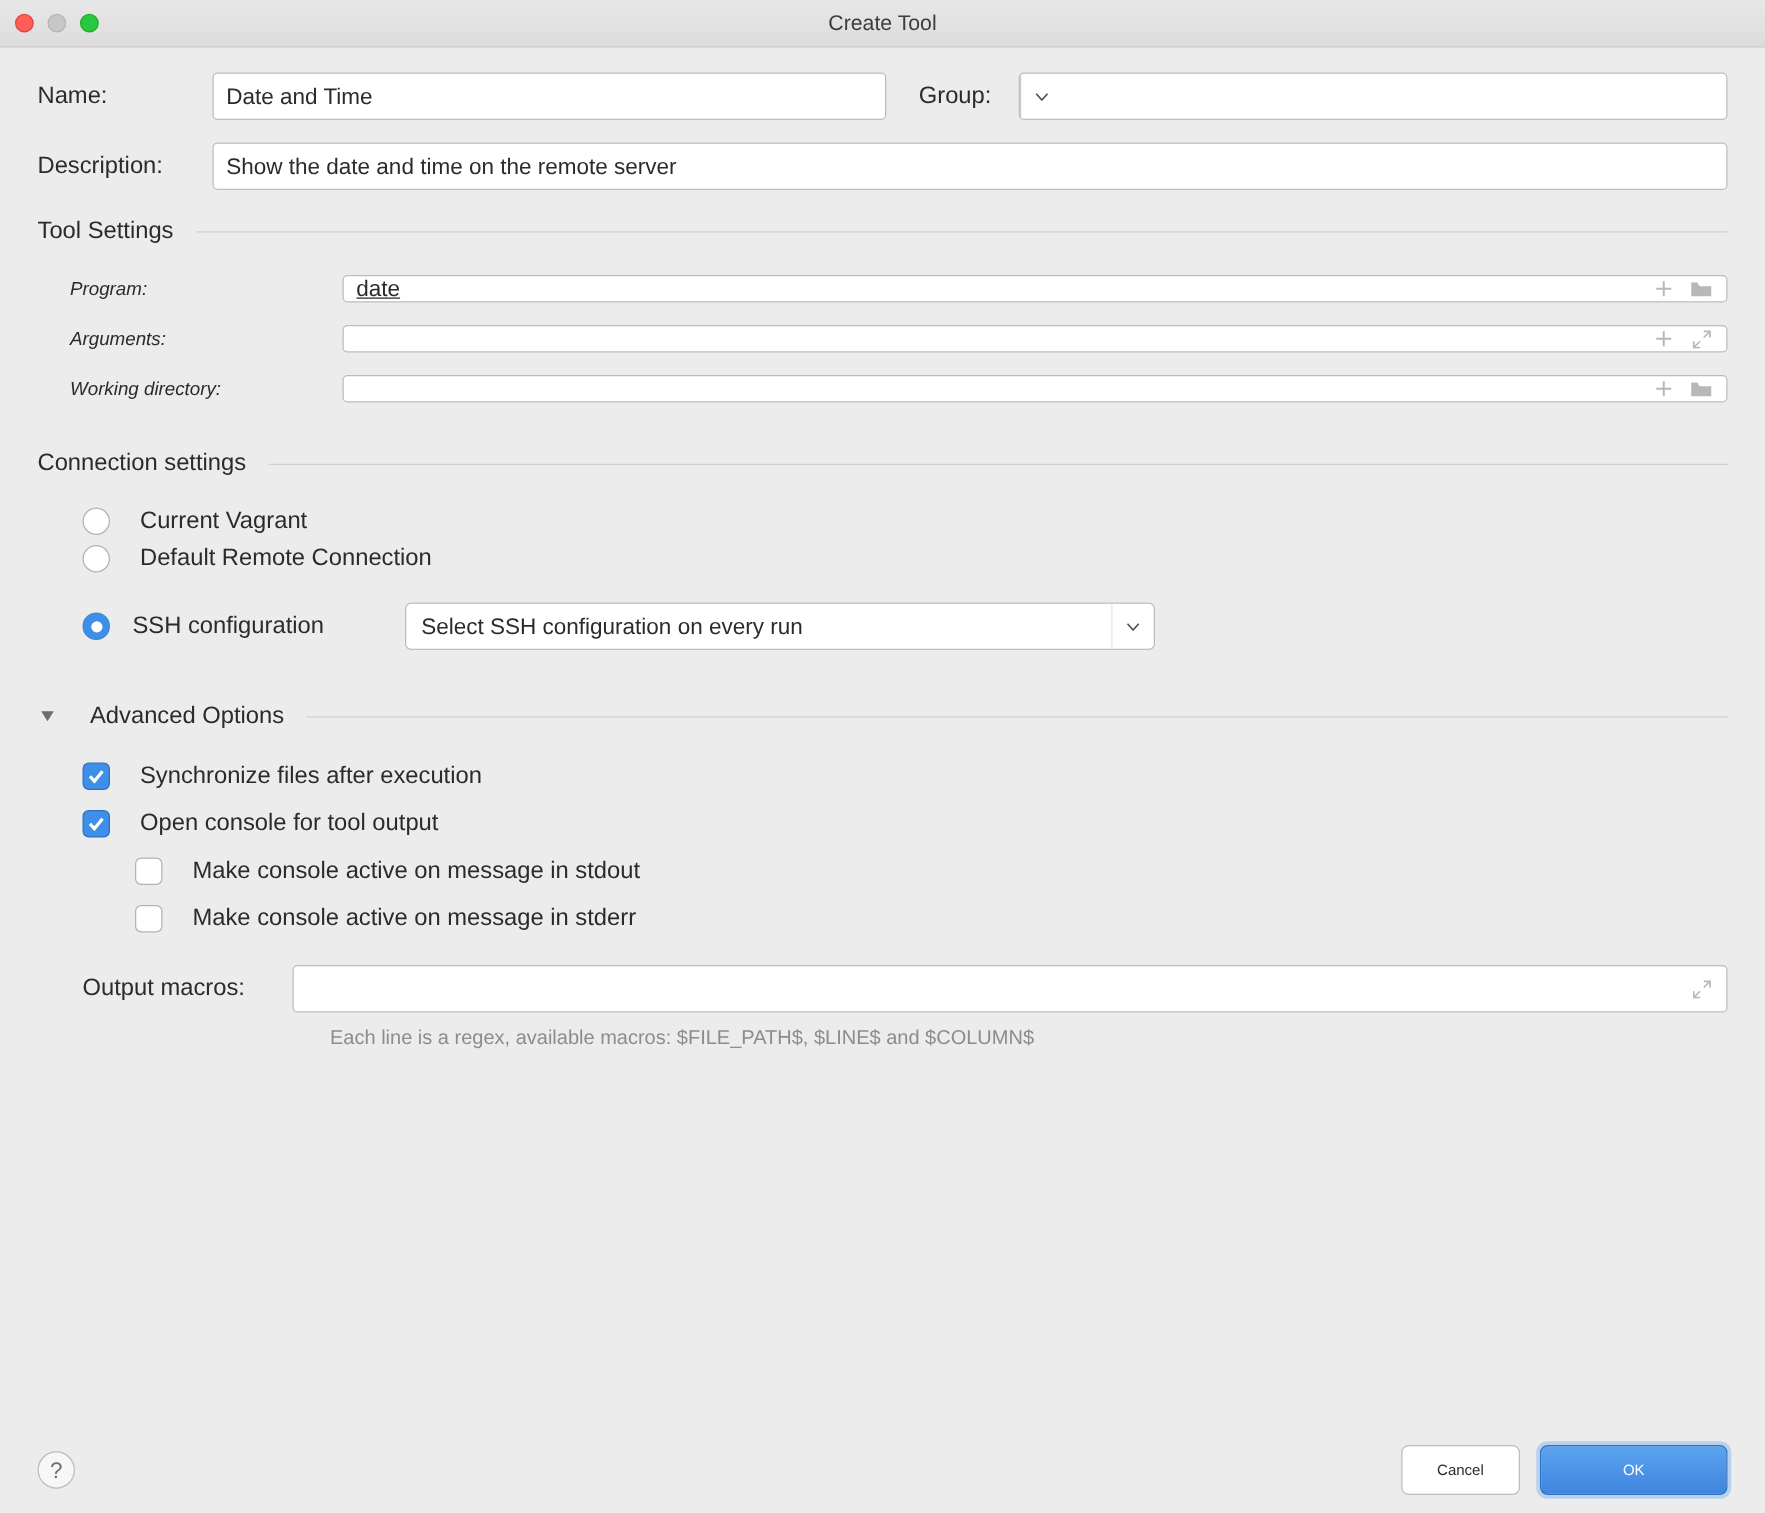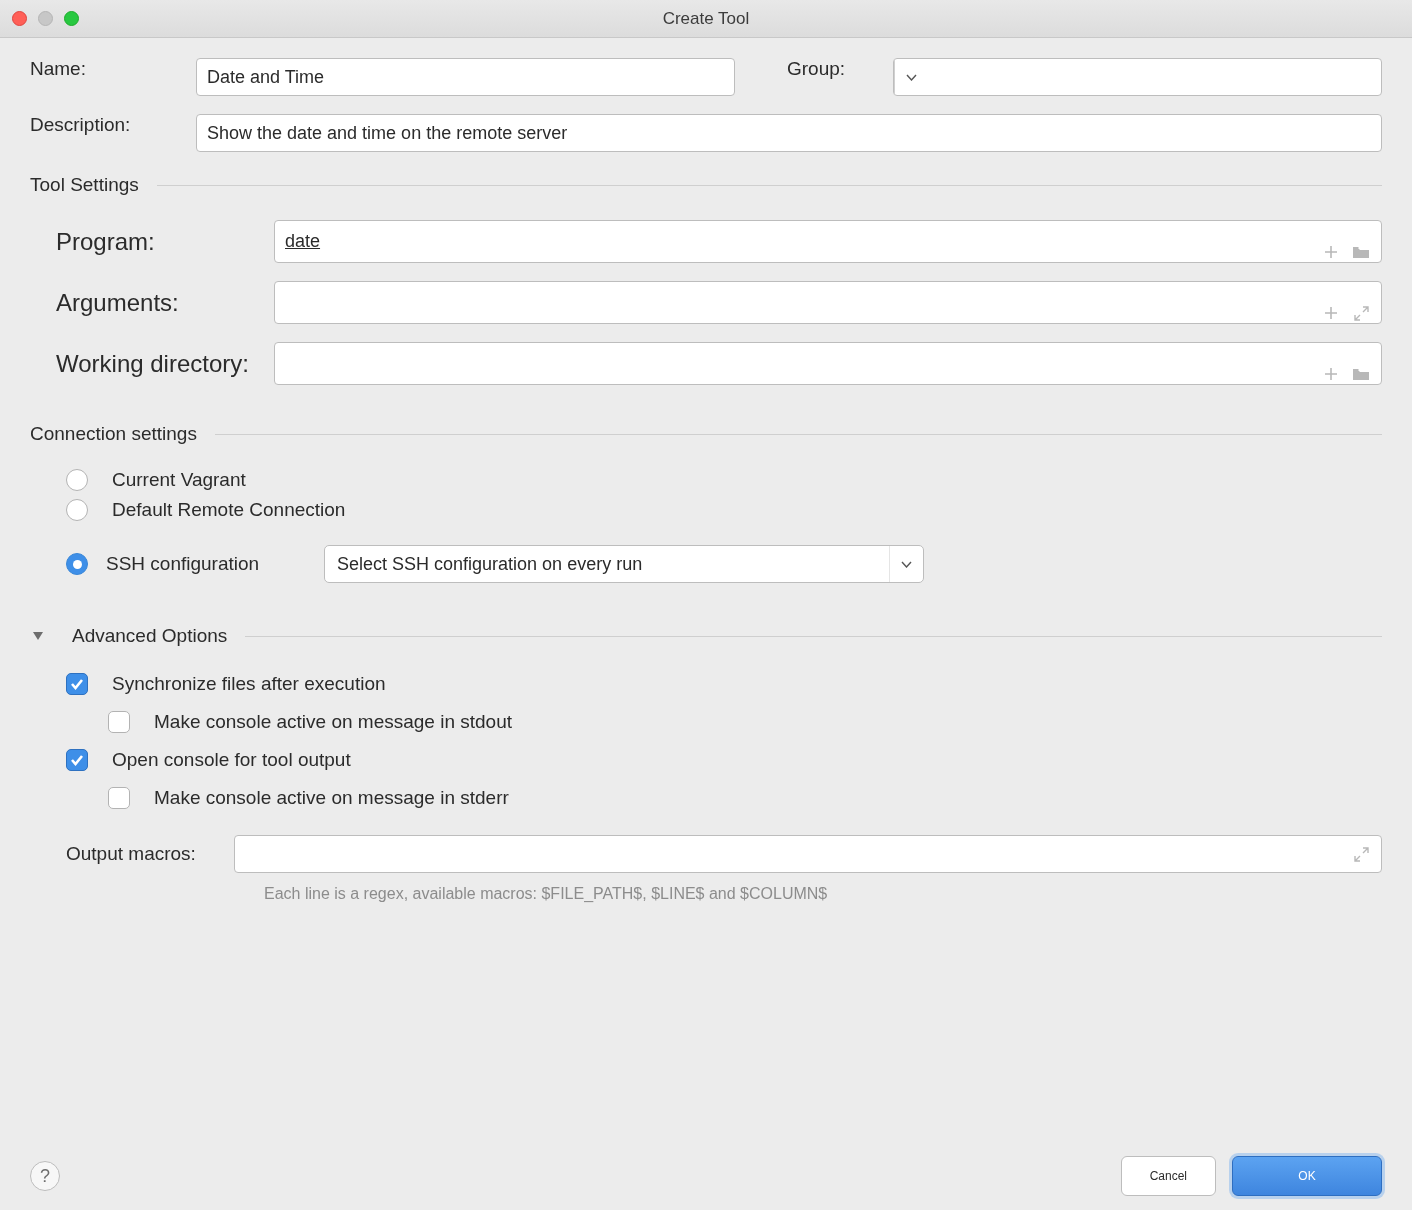--- a/index.html
+++ b/index.html
@@ -22,21 +22,21 @@
     }
     .traffic-lights { display: flex; gap: 11px; margin-left: 12px; }
     .tl { width: 15px; height: 15px; border-radius: 50%; }
     .tl.close { background: #ff5f57; border: 0.5px solid #e0443e; }
     .tl.min   { background: #c7c7c7; border: 0.5px solid #b5b5b5; }
     .tl.max   { background: #28c840; border: 0.5px solid #1dad2b; }
     .title { position: absolute; left: 50%; transform: translateX(-50%); font-size: 17px; color: #3c3c3c; }
 
     .content { padding: 20px 30px 0 30px; }
 
-    .row { display: flex; align-items: flex-start; margin-bottom: 18px; gap: 26px; }
+    .row { display: flex; align-items: center; margin-bottom: 18px; gap: 0; }
     .label { font-size: 19px; color: #2b2b2b; }
     .label-col1 { width: 140px; }
 
     input[type="text"], .dropdown {
       height: 38px;
       border: 1px solid #bdbdbd;
       border-radius: 4px;
       background: #fff;
       padding: 0 10px;
       font-size: 18px;
@@ -51,24 +51,24 @@
 
     .section-title-row {
       display: flex; align-items: center; gap: 18px; margin-top: 22px; margin-bottom: 24px;
     }
     .section-title { font-size: 19px; color: #2b2b2b; white-space: nowrap; }
     .hr { flex: 1; height: 1px; background: #cfcfcf; }
 
     .sub { padding-left: 26px; }
 
     .tool-row { display: flex; align-items: center; margin-bottom: 18px; }
-    .tool-label { width: 218px; font-size: 24px; }
+    .tool-label { width: 218px; font-size: 15px; font-style: italic; }
     .tool-field-wrap {
-      flex: 1; position: relative; display: flex; align-items: flex-end;
-      border: 1px solid #bdbdbd; border-radius: 4px; background: #fff; height: 43px; text-decoration: underline;
+      flex: 1; position: relative; display: flex; align-items: flex-start;
+      border: 1px solid #bdbdbd; border-radius: 4px; background: #fff; height: 22px; text-decoration: underline;
     }
     .tool-field-wrap input {
       border: none; height: 100%; width: 100%; background: transparent;
       padding: 0 10px; font-size: 18px;
     }
     .tool-icons { display: flex; align-items: center; gap: 10px; padding-right: 10px; }
     .icon-btn { width: 20px; height: 20px; display: flex; align-items: center; justify-content: center; color: #a3a3a3; cursor: pointer; }
 
     .radio-row, .check-row { display: flex; align-items: center; gap: 24px; margin-bottom: 8px; padding-left: 36px; }
     .radio {
@@ -259,32 +259,32 @@
 
   <div class="check-row">
     <div class="checkbox checked">
       <svg class="checkmark" width="14" height="12" viewBox="0 0 14 12">
           <path d="M2 6 L5.5 10 L12 2"></path>
         </svg>
     </div>
     <span class="label">Synchronize files after execution</span>
   </div>
 
-  <div class="check-row" style="padding-left:78px; margin-top:16px">
-    <div class="checkbox"></div>
-    <span class="label">Make console active on message in stdout</span>
-  </div>
-
   <div class="check-row" style="margin-top:16px">
     <div class="checkbox checked">
       <svg class="checkmark" width="14" height="12" viewBox="0 0 14 12">
           <path d="M2 6 L5.5 10 L12 2"></path>
         </svg>
     </div>
     <span class="label">Open console for tool output</span>
+  </div>
+
+  <div class="check-row" style="padding-left:78px; margin-top:16px">
+    <div class="checkbox"></div>
+    <span class="label">Make console active on message in stdout</span>
   </div>
 
   <div class="check-row" style="padding-left:78px; margin-top:16px">
     <div class="checkbox"></div>
     <span class="label">Make console active on message in stderr</span>
   </div>
 
   <div class="output-filters-row">
     <span class="label" style="width:150px">Output macros:</span>
     <div class="output-filters-field">

